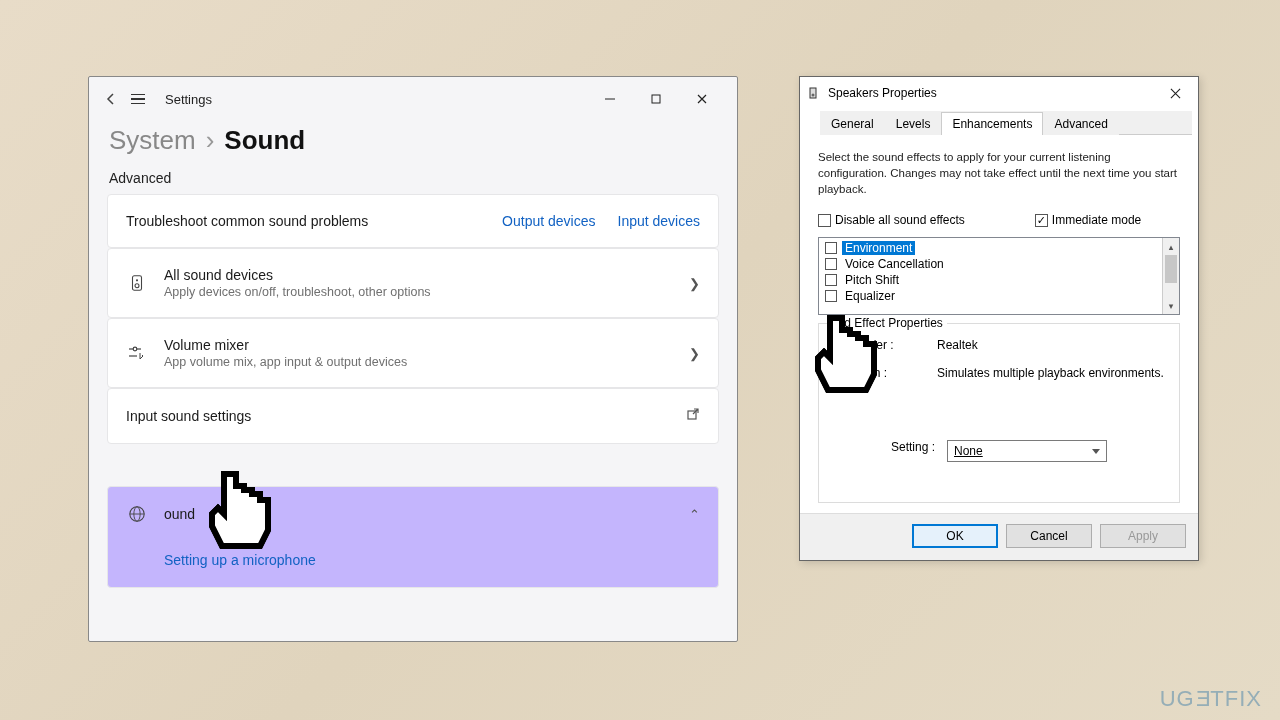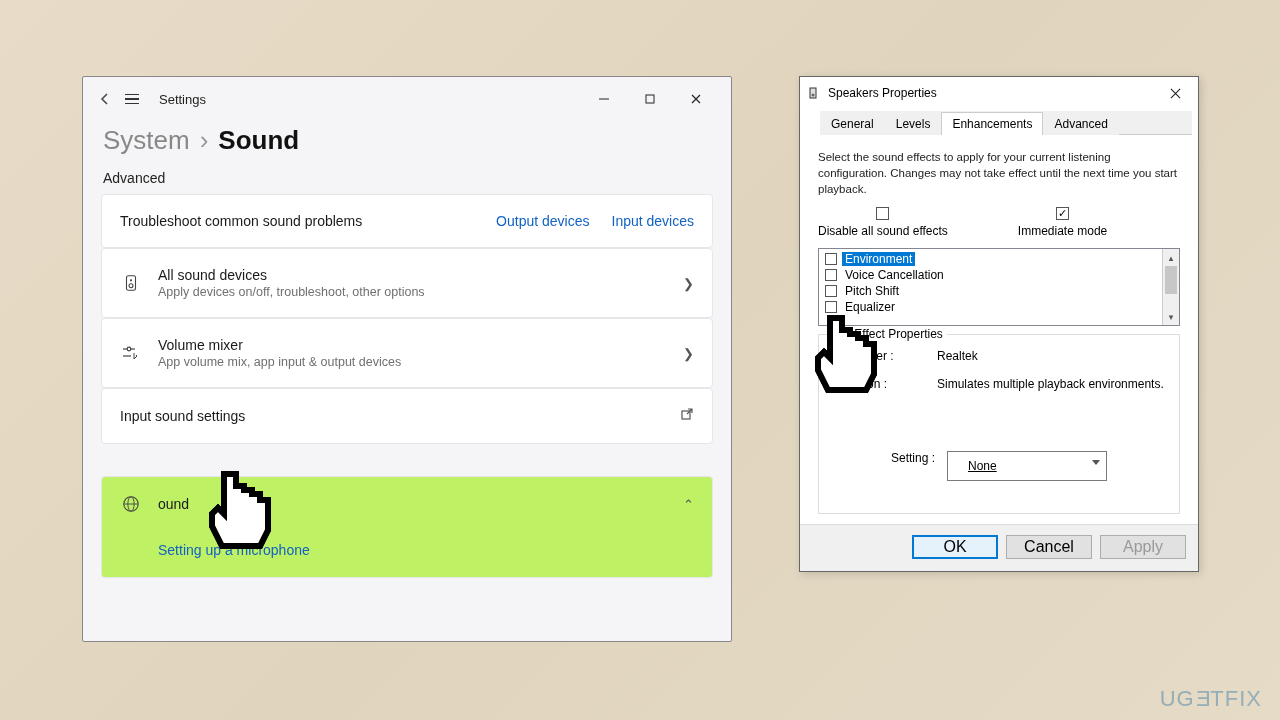--- a/index.html
+++ b/index.html
@@ -1,19 +1,19 @@
 <!DOCTYPE html>
 <html><head>
 <meta charset="utf-8">
 <style>
 * { box-sizing: border-box; margin: 0; padding: 0; font-family: "Segoe UI", sans-serif; }
 body { width: 1280px; height: 720px; background: linear-gradient(135deg, #e8dcc8 0%, #e0d4bd 50%, #e5dbc6 100%); position: relative; overflow: hidden; }
 
 
-.settings-window { position: absolute; left: 82px; top: 76px; width: 650px; height: 566px; background: #f5f5f7; border: 1px solid #888; border-radius: 2px; }
+.settings-window { position: absolute; left: 88px; top: 76px; width: 650px; height: 566px; background: #f5f5f7; border: 1px solid #888; border-radius: 2px; }
 .titlebar { display: flex; align-items: center; padding: 8px 12px; height: 44px; }
 .back-arrow { width: 20px; height: 20px; display: flex; align-items: center; justify-content: center; color: #555; margin-right: 10px; cursor: pointer; }
 .hamburger { width: 20px; height: 20px; display: flex; flex-direction: column; justify-content: center; gap: 3px; margin-right: 14px; cursor: pointer; }
 .hamburger span { display: block; height: 1.5px; background: #333; width: 14px; }
 .title-text { font-size: 13px; color: #222; }
 .win-controls { margin-left: auto; display: flex; gap: 0; }
 .win-btn { width: 46px; height: 32px; display: flex; align-items: center; justify-content: center; font-size: 13px; cursor: pointer; }
 .win-btn svg { width: 12px; height: 12px; }
 
 .breadcrumb { padding: 4px 20px 4px 20px; font-size: 26px; display: flex; align-items: center; gap: 10px; }
@@ -28,64 +28,64 @@
 .card-icon { width: 22px; height: 22px; margin-right: 16px; display: flex; align-items: center; justify-content: center; color: #444; }
 .card-body { flex: 1; }
 .card-title { font-size: 14px; color: #1a1a1a; }
 .card-sub { font-size: 12.5px; color: #707070; margin-top: 2px; }
 .card-links { display: flex; gap: 22px; }
 .card-link { color: #1262c3; font-size: 14px; cursor: pointer; }
 .chevron-right { color: #555; font-size: 13px; }
 .external-icon { color: #555; }
 .chevron-up { color: #555; font-size: 13px; }
 
-.help-card { background: #bef264; border: 1px solid #e6e6e8; border-radius: 4px; margin-top: 32px; }
+.help-card { background: #c4b5fd; border: 1px solid #e6e6e8; border-radius: 4px; margin-top: 42px; }
 .help-header { padding: 16px 18px; display: flex; align-items: center; cursor: pointer; }
 .help-body { padding: 10px 18px 18px 56px; }
 .help-link { color: #1262c3; font-size: 14px; cursor: pointer; }
 
 
 .dialog { position: absolute; left: 799px; top: 76px; width: 400px; background: #fff; border: 1px solid #666; box-shadow: 2px 2px 8px rgba(0,0,0,0.15); font-size: 12px; }
 .dialog-titlebar { display: flex; align-items: center; padding: 6px 8px; background: #fff; }
 .dialog-icon { width: 14px; height: 14px; margin-right: 6px; }
 .dialog-title { font-size: 12px; }
 .dialog-close { margin-left: auto; width: 30px; height: 20px; display: flex; align-items: center; justify-content: center; cursor: pointer; }
 
 .tabstrip { display: flex; border-bottom: 1px solid #ccc; margin: 2px 6px 0 20px; background: #f0f0f0; }
 .tab { padding: 4px 10px; font-size: 12px; border: 1px solid transparent; border-bottom: none; cursor: pointer; background: #f0f0f0; position: relative; top: 1px; }
 .tab.active { background: #fff; border-color: #ccc; }
 
 .tab-content { padding: 14px 18px 10px 18px; }
-.instruction { font-size: 11.5px; color: #222; line-height: 1.4; margin-bottom: 10px; }
+.instruction { font-size: 11.5px; color: #222; line-height: 1.4; margin-bottom: 16px; }
 .check-row { display: flex; gap: 70px; margin-bottom: 10px; }
-.check { display: flex; align-items: center; gap: 4px; font-size: 12px; cursor: pointer; flex-direction: column; }
+.check { display: flex; align-items: center; gap: 4px; font-size: 12px; cursor: pointer; }
 .checkbox { width: 13px; height: 13px; border: 1px solid #555; display: flex; align-items: center; justify-content: center; }
 .checkbox.checked::after { content: "✓"; font-size: 11px; color: #000; line-height: 1; }
 
 .listbox { border: 1px solid #828790; height: 78px; position: relative; overflow: hidden; }
 .list-inner { padding: 2px 0; }
 .list-item { display: flex; align-items: center; gap: 5px; padding: 1px 6px; font-size: 12px; cursor: pointer; }
 .list-item .checkbox { width: 12px; height: 12px; }
 .list-item .li-text { padding: 0 3px; }
 .list-item.selected .li-text { background: #0078d4; color: #fff; }
 .list-scroll { position: absolute; right: 0; top: 0; bottom: 0; width: 17px; background: #f0f0f0; border-left: 1px solid #ccc; }
 .scroll-btn { height: 17px; display: flex; align-items: center; justify-content: center; font-size: 9px; color: #555; cursor: pointer; }
 .scroll-thumb { position: absolute; top: 17px; left: 2px; right: 2px; height: 28px; background: #c7c7c7; cursor: pointer; }
 
 .props-box { border: 1px solid #dcdcdc; margin-top: 8px; padding: 8px 12px 16px 12px; position: relative; min-height: 180px; }
 .props-title { position: absolute; top: -8px; left: 8px; background: #fff; padding: 0 4px; font-size: 12px; }
 .prop-row { display: flex; margin: 6px 0 0 30px; font-size: 12px; }
 .prop-label { width: 76px; }
 .setting-row { display: flex; align-items: flex-start; justify-content: center; margin-top: 60px; gap: 12px; }
 .setting-label { font-size: 12px; }
-.combo { border: 1px solid #7a7a7a; width: 160px; height: 30px; display: flex; align-items: center; padding: 0 20px; font-size: 12px; cursor: pointer; position: relative; text-decoration: underline; }
+.combo { border: 1px solid #7a7a7a; width: 160px; height: 22px; display: flex; align-items: center; padding: 0 6px; font-size: 12px; cursor: pointer; position: relative; text-decoration: underline; }
 .combo::after { content: ""; position: absolute; right: 6px; top: 8px; border-left: 4px solid transparent; border-right: 4px solid transparent; border-top: 5px solid #555; }
 
 .dialog-buttons { display: flex; justify-content: flex-end; gap: 8px; padding: 10px 12px 12px 12px; background: #f0f0f0; border-top: 1px solid #ddd; }
-.dlg-btn { width: 86px; height: 24px; font-size: 16px; background: #e1e1e1; border: 1px solid #adadad; cursor: pointer; display: flex; align-items: center; justify-content: center; }
+.dlg-btn { width: 86px; height: 24px; font-size: 12px; background: #e1e1e1; border: 1px solid #adadad; cursor: pointer; display: flex; align-items: center; justify-content: center; }
 .dlg-btn.primary { border: 2px solid #0078d4; background: #e5f1fb; }
 .dlg-btn.disabled { color: #999; cursor: default; }
 
 
 .hand-cursor { position: absolute; pointer-events: none; }
 .hand-cursor svg { filter: drop-shadow(0 0 0 #000); }
 
 
 .watermark { position: absolute; right: 18px; bottom: 8px; font-size: 22px; letter-spacing: 1px; color: rgba(70,130,170,0.5); font-weight: 300; font-family: Arial, sans-serif; }
 .watermark .e { transform: scaleX(-1); display: inline-block; }

